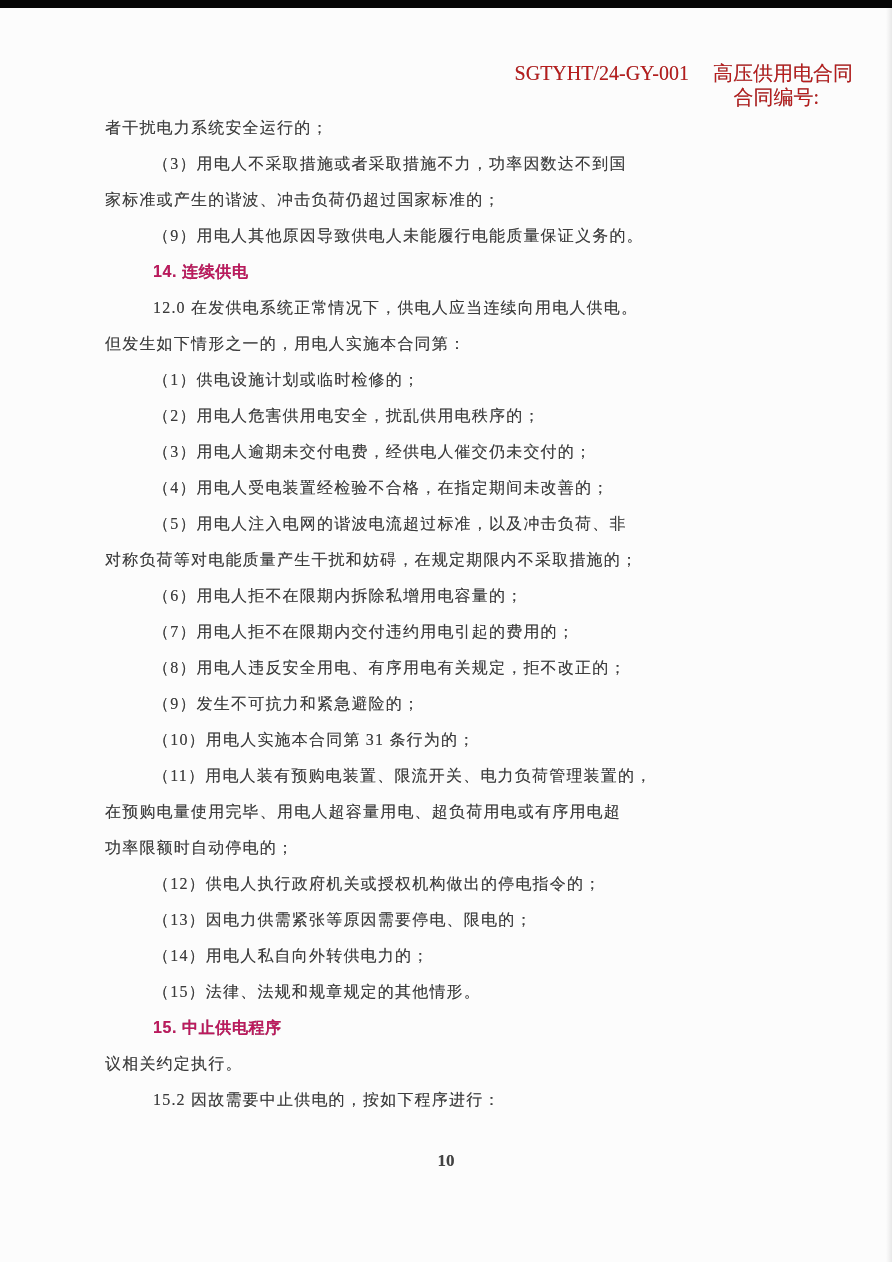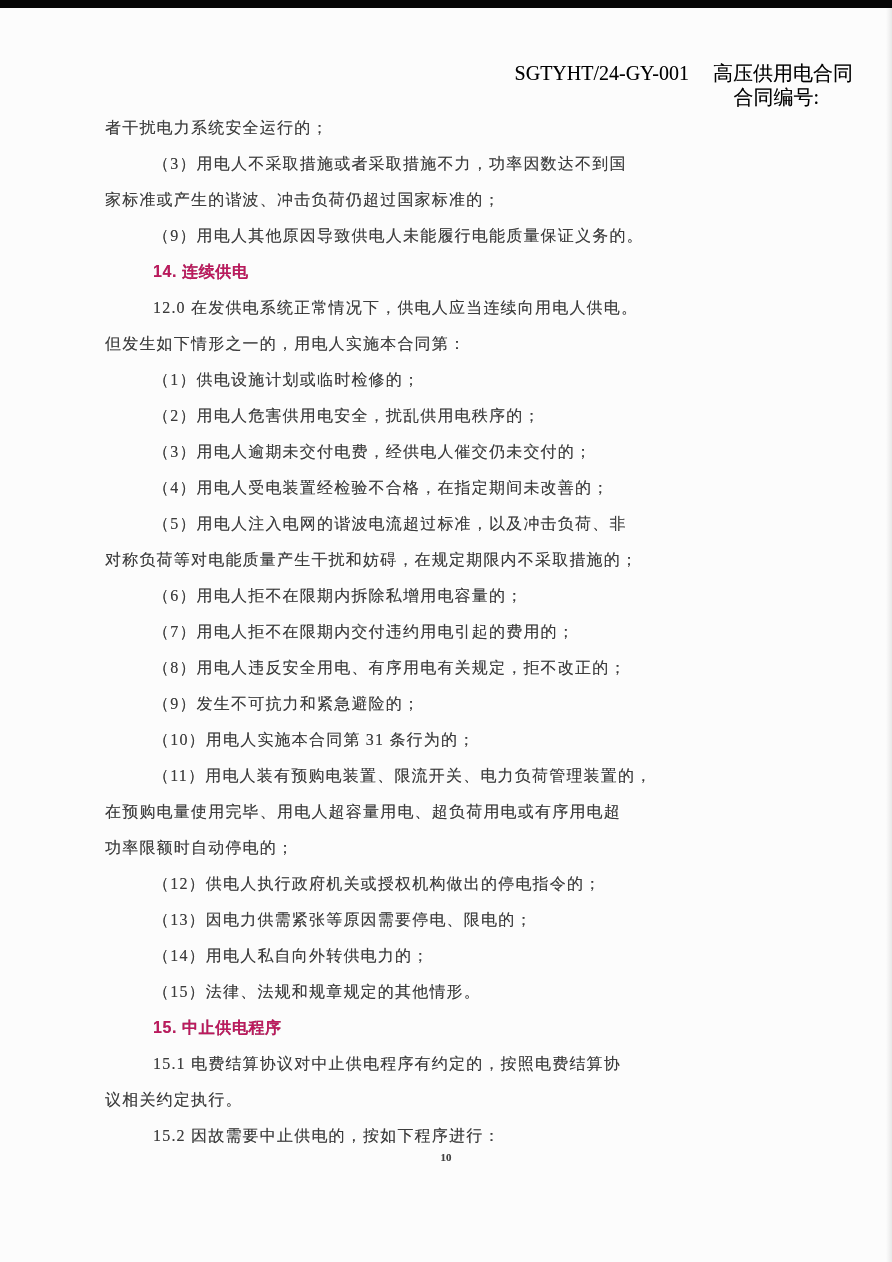--- a/index.html
+++ b/index.html
@@ -24,21 +24,21 @@
     width: 6px; height: 1254px;
     background: linear-gradient(90deg, rgba(0,0,0,0) 0%, rgba(0,0,0,0.08) 100%);
   }
   .header {
     position: absolute;
     top: 61px;
     right: 39px;
     text-align: right;
     font-size: 20px;
     line-height: 24px;
-    color: #000000;
+    color: #b91c1c;
     text-shadow: 0 0 0.5px rgba(70,70,70,0.55);
   }
   .header-gap { display: inline-block; width: 24px; }
   .header-line2 { margin-right: 34px; margin-top: 0px; }
   .body-text {
     position: absolute;
     left: 105px;
     top: 110px;
     width: 727px;
     font-size: 16px;
@@ -54,21 +54,21 @@
     font-weight: 700;
     letter-spacing: 0.6px;
     color: #be185d;
   }
   .footer {
     position: absolute;
     top: 1151px;
     left: 0;
     width: 100%;
     text-align: center;
-    font-size: 11px;
+    font-size: 17px;
     color: #434343;
     text-shadow: 0 0 0.5px rgba(70,70,70,0.5);
     font-weight: bold;
   }
 </style>
 </head>
 <body>
 
 <div class="page">
   <div class="top-bar"></div>
@@ -103,21 +103,20 @@
       <div class="line indent">（9）发生不可抗力和紧急避险的；</div>
       <div class="line indent">（10）用电人实施本合同第 31 条行为的；</div>
       <div class="line indent">（11）用电人装有预购电装置、限流开关、电力负荷管理装置的，</div>
       <div class="line plain">在预购电量使用完毕、用电人超容量用电、超负荷用电或有序用电超</div>
       <div class="line plain">功率限额时自动停电的；</div>
       <div class="line indent">（12）供电人执行政府机关或授权机构做出的停电指令的；</div>
       <div class="line indent">（13）因电力供需紧张等原因需要停电、限电的；</div>
       <div class="line indent">（14）用电人私自向外转供电力的；</div>
       <div class="line indent">（15）法律、法规和规章规定的其他情形。</div>
       <div class="line heading">15. 中止供电程序</div>
-      <div class="line indent">15.1 电费结算协议对中止供电程序有约定的，按照电费结算协</div>
       <div class="line plain">议相关约定执行。</div>
       <div class="line indent">15.2 因故需要中止供电的，按如下程序进行：</div>
     </div>
 
   <div class="footer">
     <span>10</span>
   </div>
 </div>
 
 </body></html>

